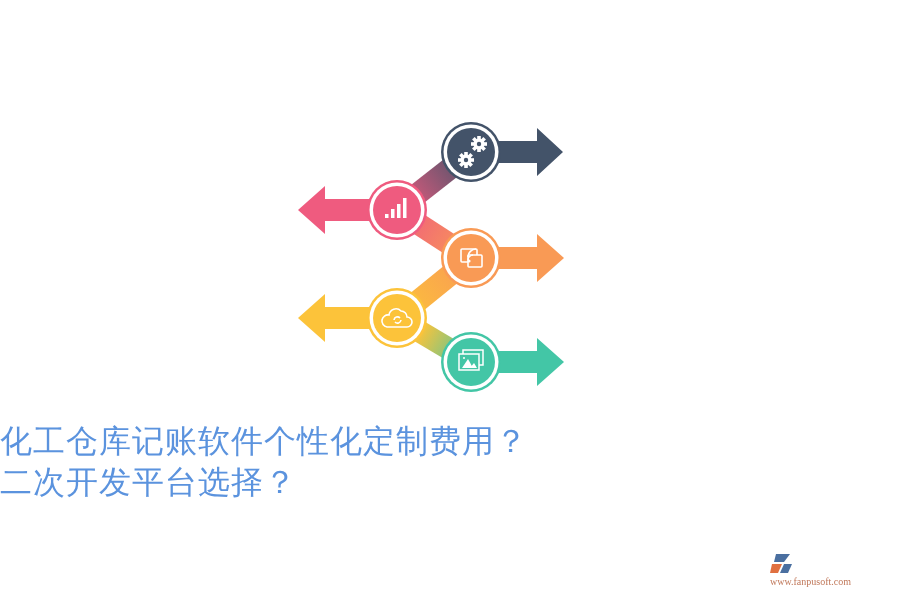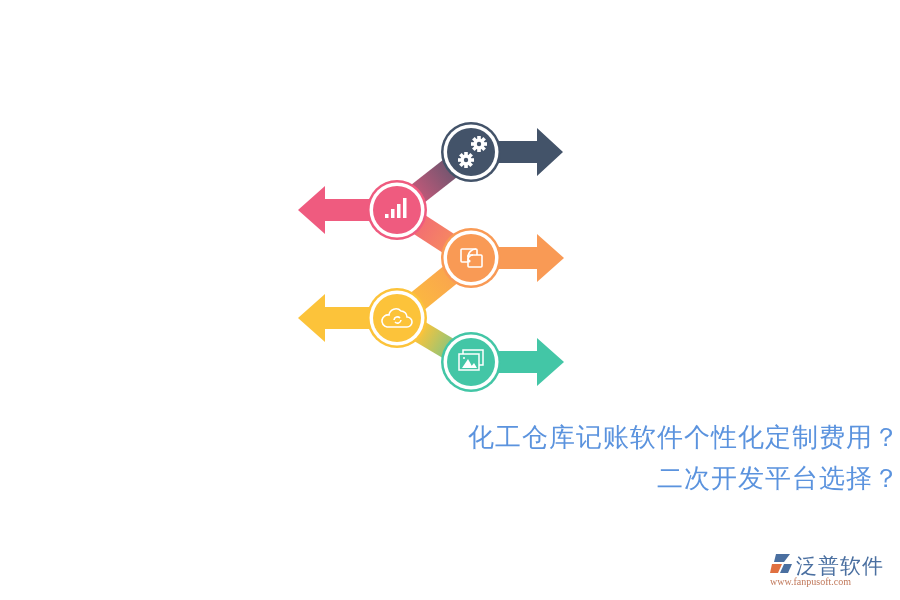--- a/index.html
+++ b/index.html
@@ -1,18 +1,18 @@
 <!DOCTYPE html>
 <html><head>
   <meta charset="utf-8">
   <style>
     html, body { margin:0; padding:0; }
     body { width:900px; height:600px; background:#ffffff; position:relative; overflow:hidden; font-family:"DejaVu Sans", sans-serif; }
     #graphic { position:absolute; left:0; top:0; }
-    .title { position:absolute; left:0; width:900px; text-align:right; color:#5b93de; font-size:26px; letter-spacing:1px; font-family:"DejaVu Sans", sans-serif; }
+    .title { position:absolute; left:0; width:900px; text-align:left; color:#5b93de; font-size:32px; letter-spacing:1px; font-family:"DejaVu Sans", sans-serif; }
     #title1 { top:420px; }
     #title2 { top:461px;font-family:Liberation Serif, serif; }
     .logo { position:absolute; left:770px; top:552px; width:125px; height:40px; }
     .logo-name { position:absolute; left:26px; top:0px; font-size:21px; color:#4a6fa0; letter-spacing:1px; font-family:"DejaVu Sans", sans-serif; }
     .logo-url { position:absolute; left:0px; top:24px; font-size:10px; color:#c0785a; font-family:Liberation Serif, serif; }
     .logo-mark { position:absolute; left:0; top:1px; }
   </style>
 </head>
 <body>
 
@@ -135,15 +135,14 @@
 
 <div class="title" id="title1">化工仓库记账软件个性化定制费用？</div>
 <div class="title" id="title2">二次开发平台选择？</div>
 
 <div class="logo">
   <svg class="logo-mark" width="24" height="22" viewBox="0 0 24 22">
     <polygon points="6,1 20,1 14,9 4,9" fill="#4a6fa0"></polygon>
     <polygon points="2,11 12,11 8,20 0,20" fill="#e07040"></polygon>
     <polygon points="14,11 22,11 18,20 10,20" fill="#4a6fa0"></polygon>
   </svg>
-  <div class="logo-name">泛普软件</div>
   <div class="logo-url">www.fanpusoft.com</div>
 </div>
 
 </body></html>

